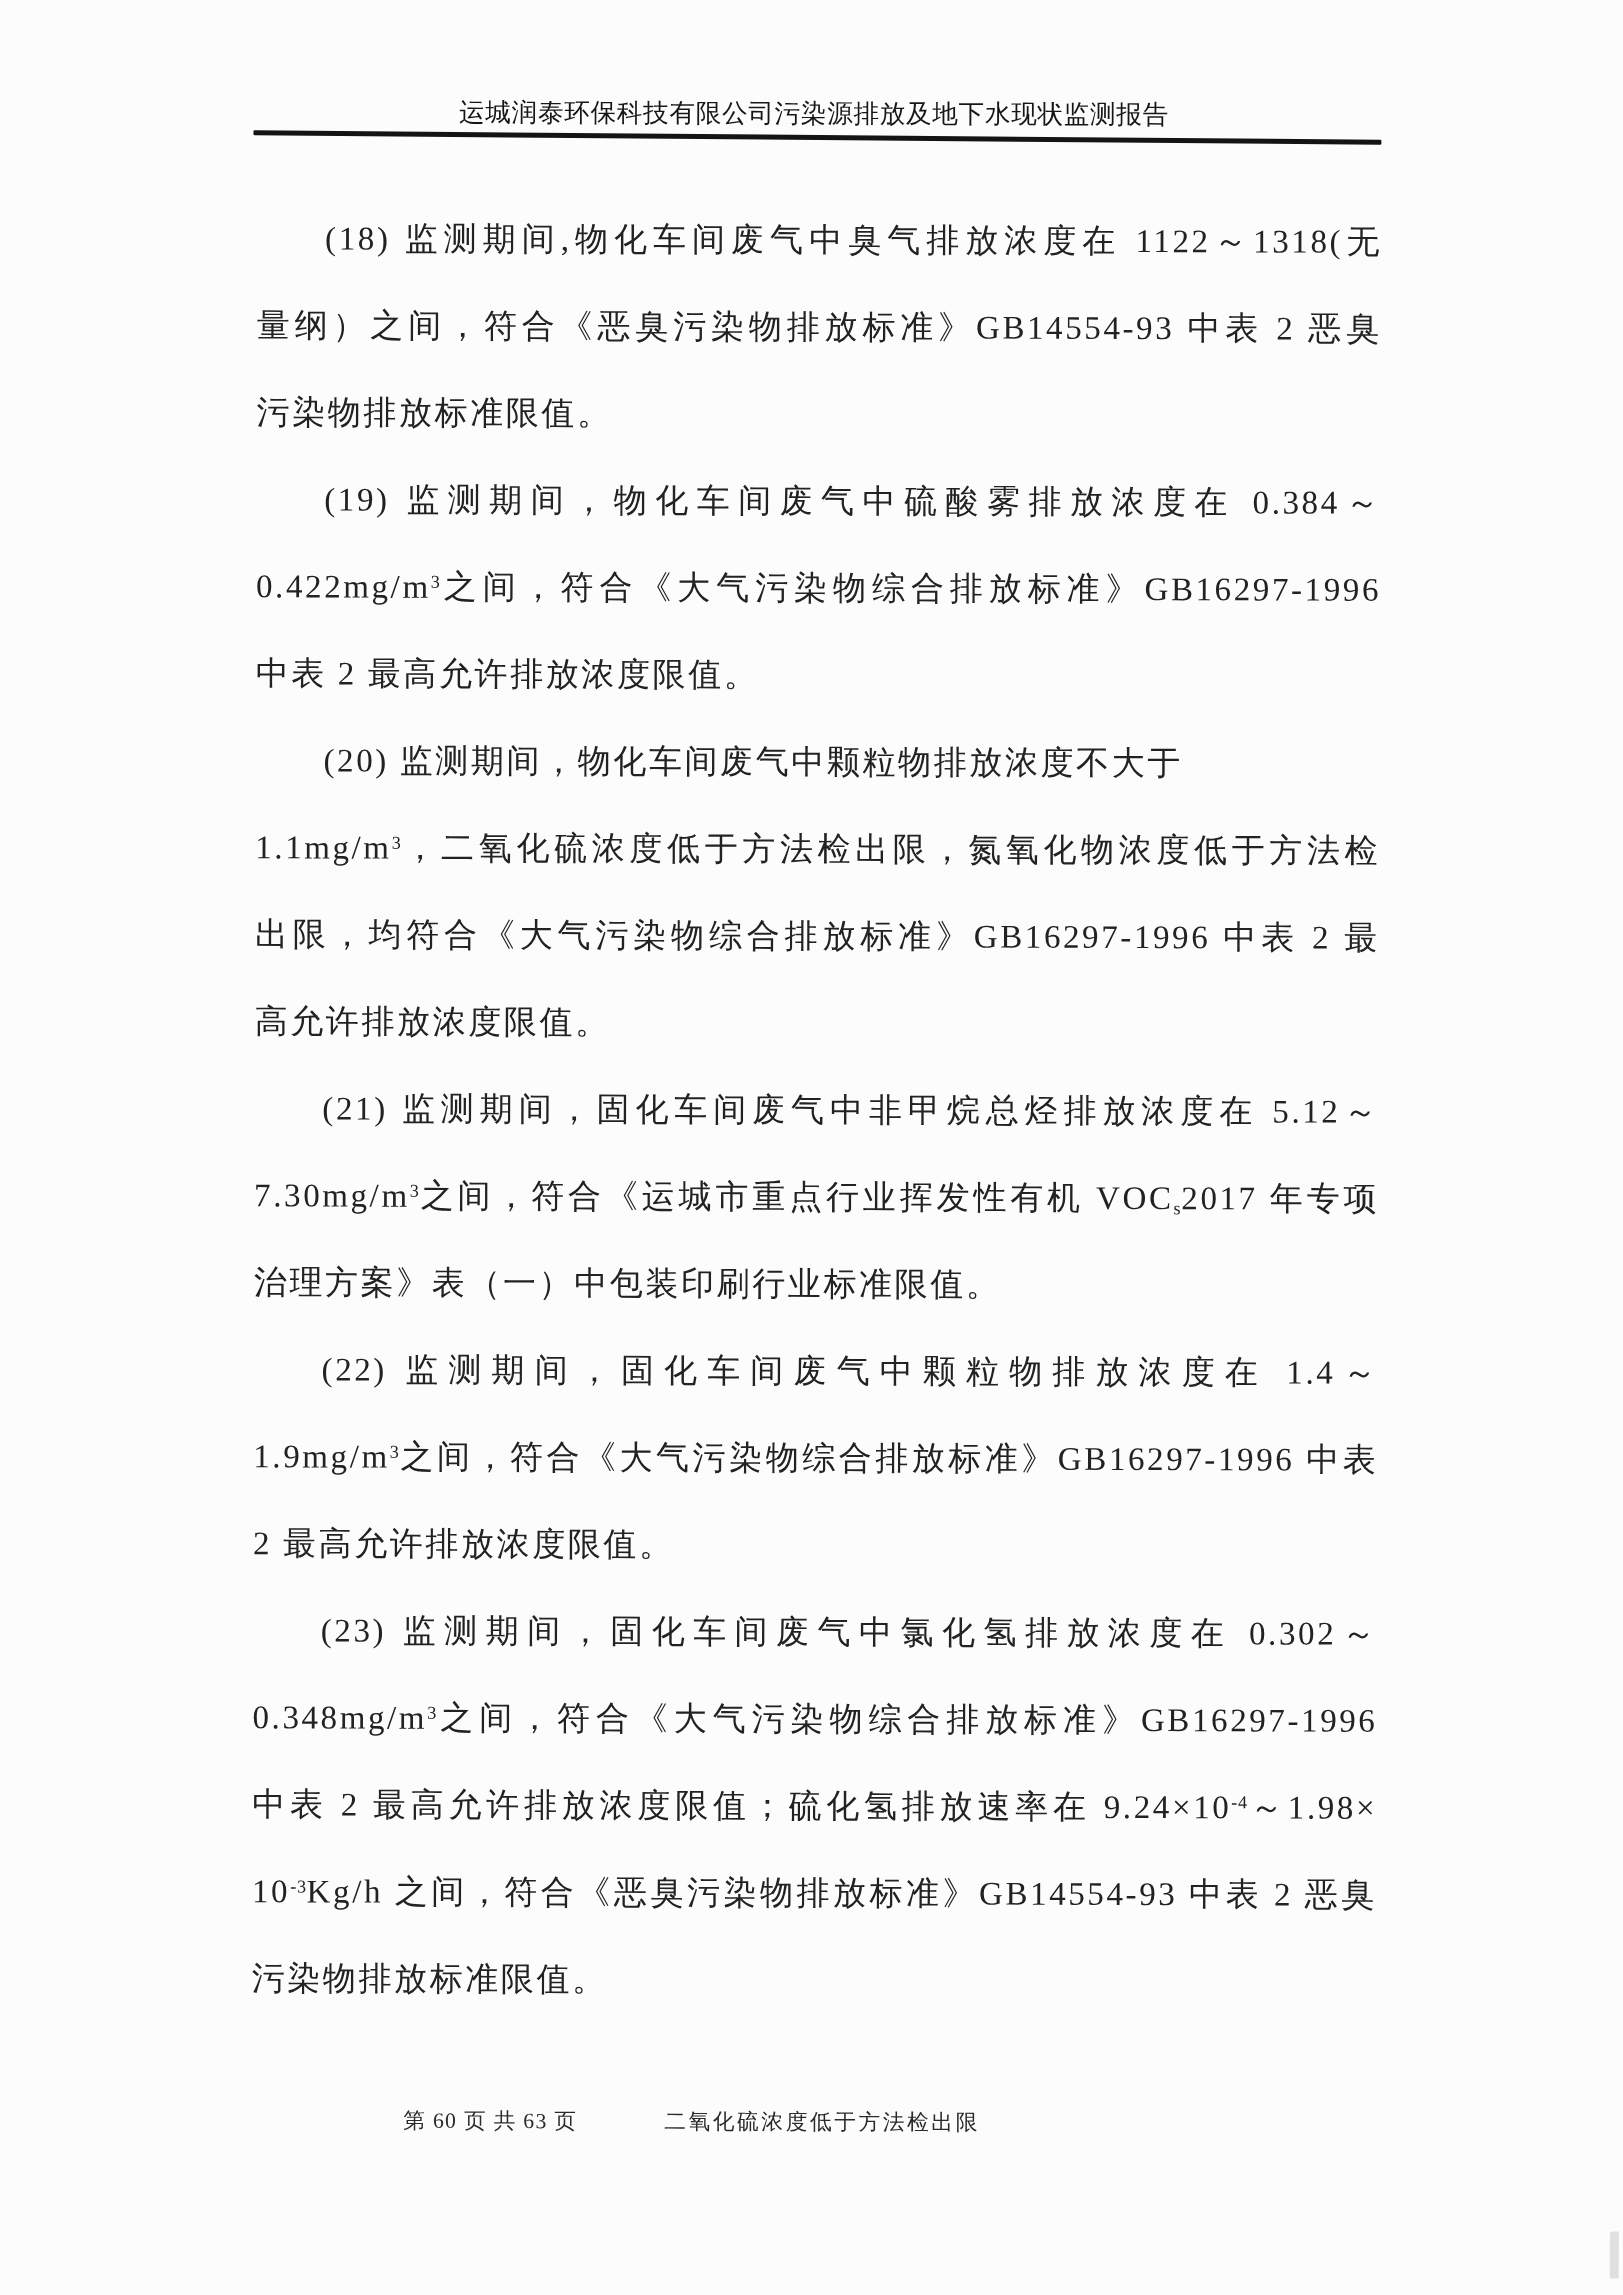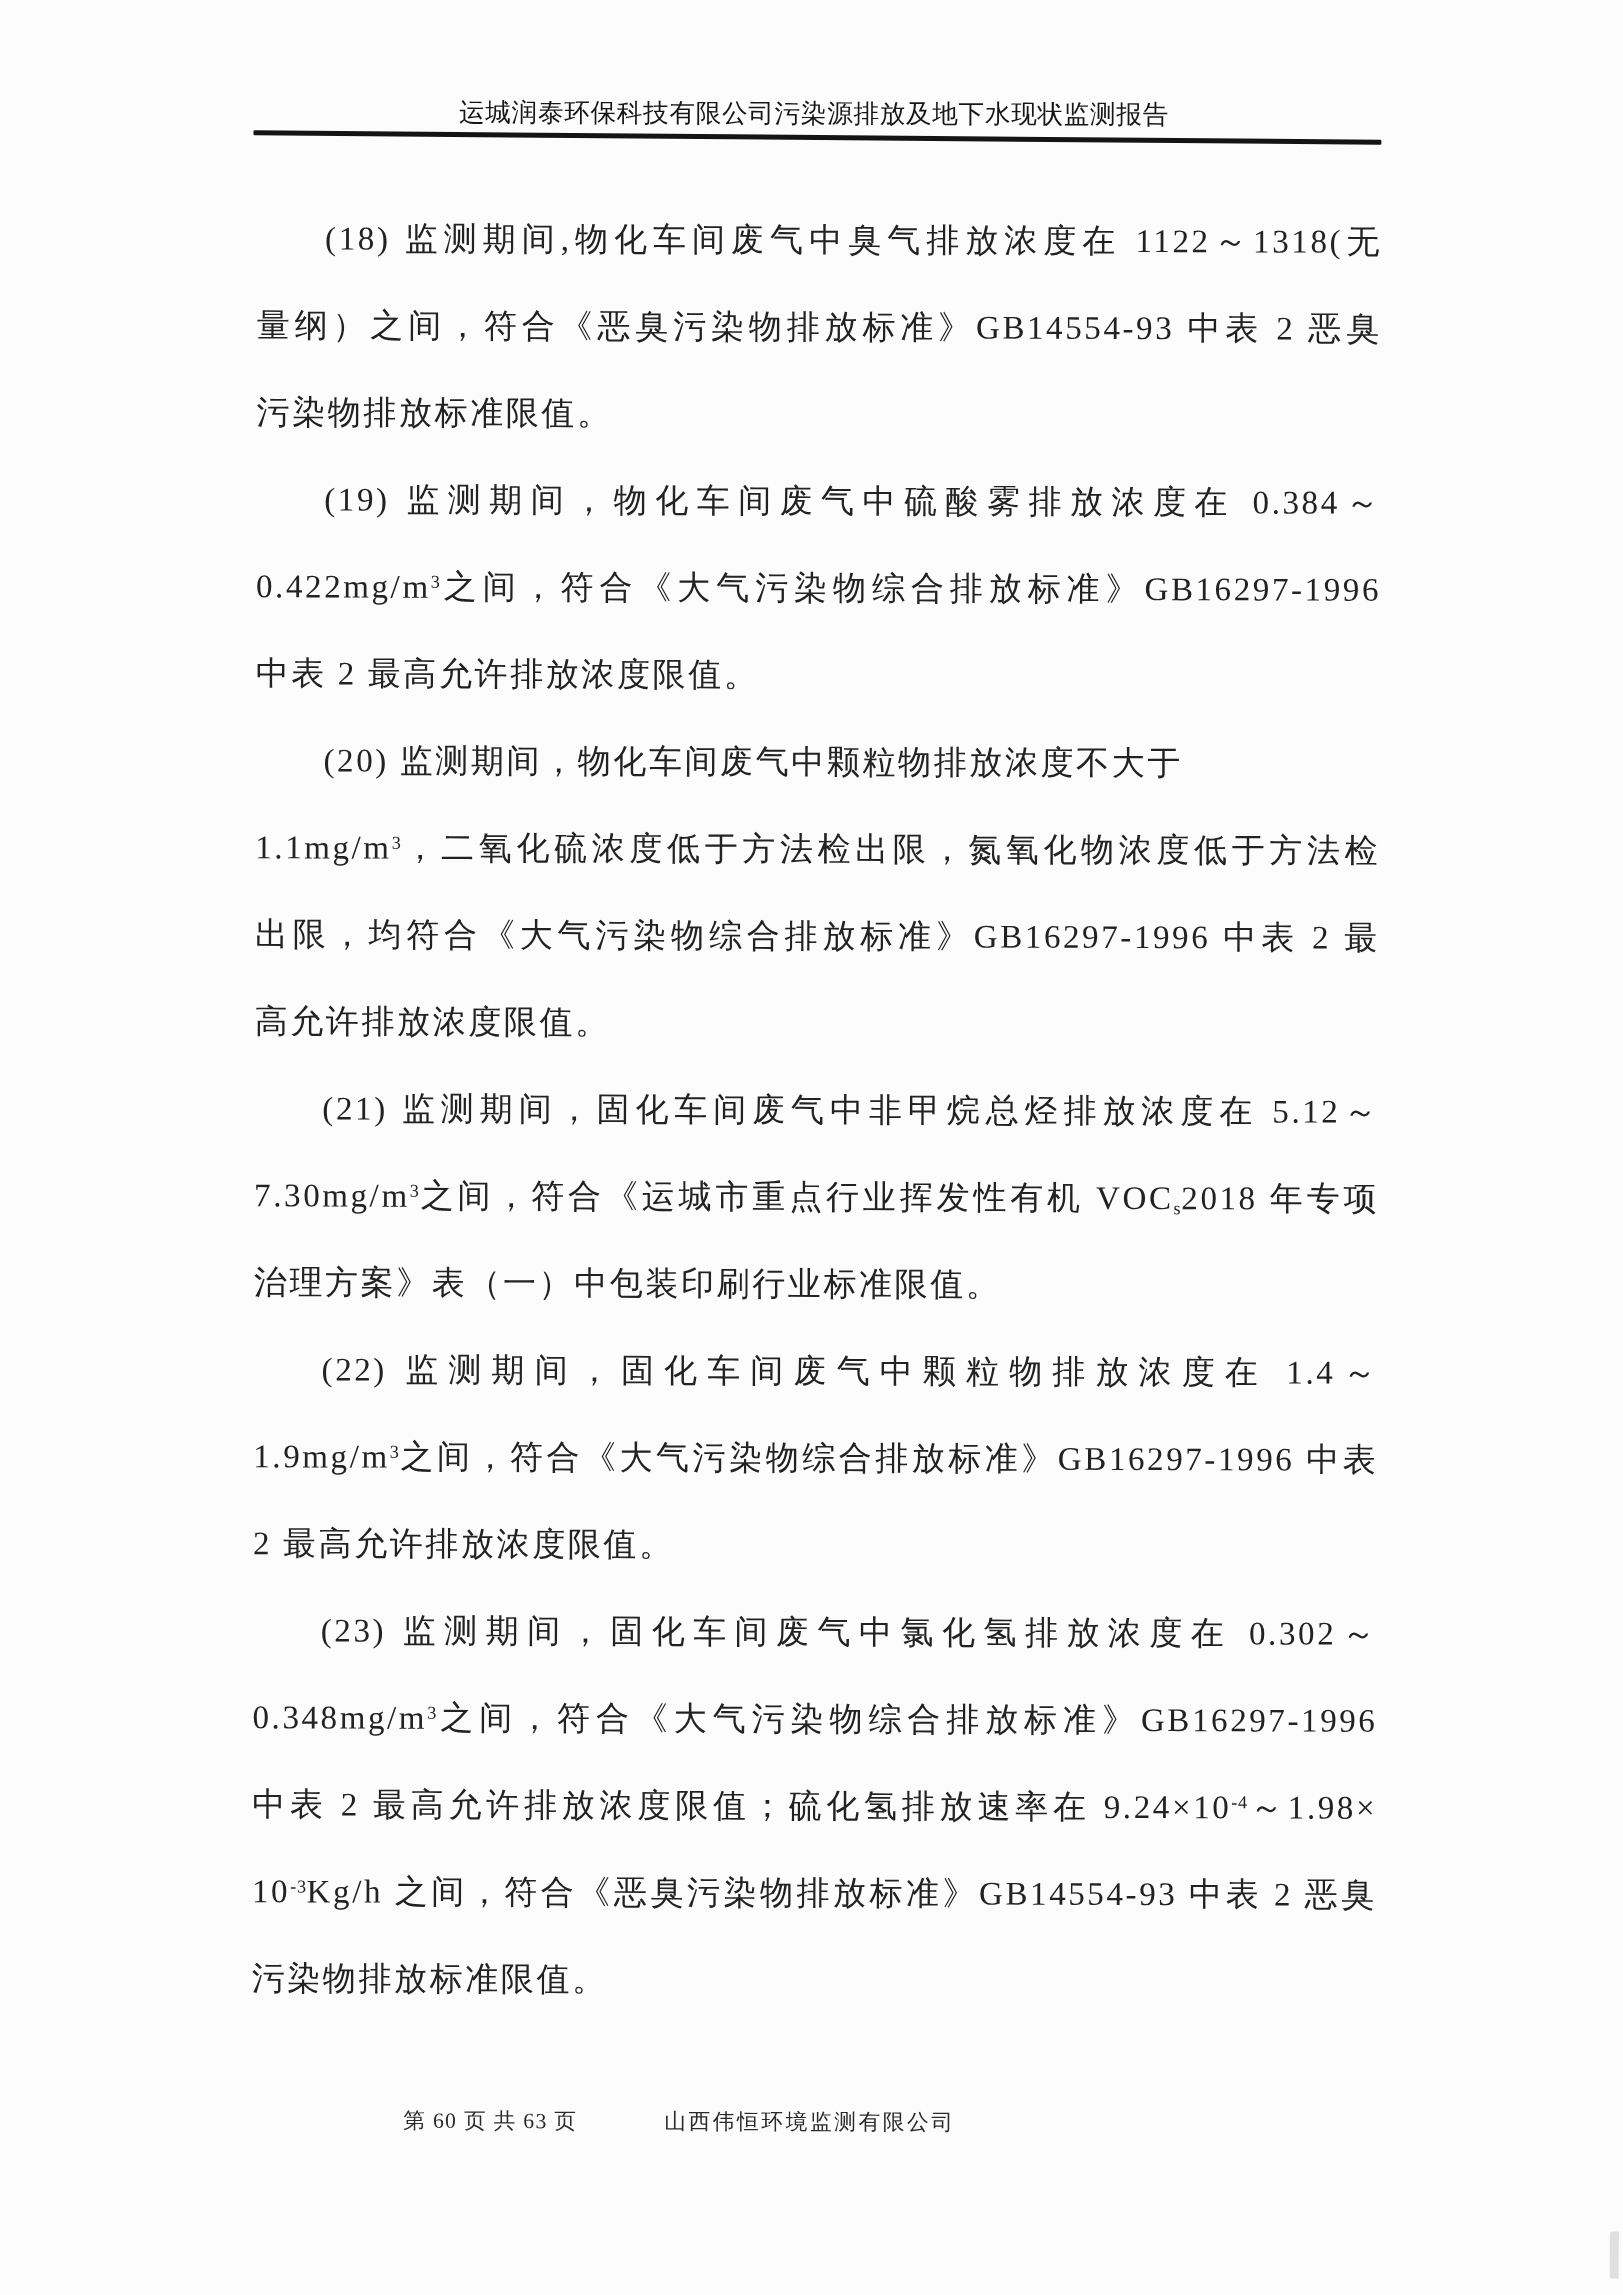--- a/index.html
+++ b/index.html
@@ -97,38 +97,38 @@
           <div class="line"><span>中表 2 最高允许排放浓度限值。</span></div>
         </div>
         <div>
           <div class="line first"><span>(20) 监测期间，物化车间废气中颗粒物排放浓度不大于</span></div>
           <div class="line fill"><span>1.1mg/m</span><span class="sup">3</span><span>，二氧化硫浓度低于方法检出限，氮氧化物浓度低于方法检</span></div>
           <div class="line fill"><span>出限，均符合《大气污染物综合排放标准》GB16297-1996 中表 2 最</span></div>
           <div class="line"><span>高允许排放浓度限值。</span></div>
         </div>
         <div>
           <div class="line first fill"><span>(21) 监测期间，固化车间废气中非甲烷总烃排放浓度在 5.12～</span></div>
-          <div class="line fill"><span>7.30mg/m</span><span class="sup">3</span><span>之间，符合《运城市重点行业挥发性有机 VOC</span><span class="sub">s</span><span>2018 年专项</span></div>
+          <div class="line fill"><span>7.30mg/m</span><span class="sup">3</span><span>之间，符合《运城市重点行业挥发性有机 VOC</span><span class="sub">s</span><span>2017 年专项</span></div>
           <div class="line"><span>治理方案》表（一）中包装印刷行业标准限值。</span></div>
         </div>
         <div>
           <div class="line first fill"><span>(22) 监测期间，固化车间废气中颗粒物排放浓度在 1.4～</span></div>
           <div class="line fill"><span>1.9mg/m</span><span class="sup">3</span><span>之间，符合《大气污染物综合排放标准》GB16297-1996 中表</span></div>
           <div class="line"><span>2 最高允许排放浓度限值。</span></div>
         </div>
         <div>
           <div class="line first fill"><span>(23) 监测期间，固化车间废气中氯化氢排放浓度在 0.302～</span></div>
           <div class="line fill"><span>0.348mg/m</span><span class="sup">3</span><span>之间，符合《大气污染物综合排放标准》GB16297-1996</span></div>
           <div class="line fill"><span>中表 2 最高允许排放浓度限值；硫化氢排放速率在 9.24×10</span><span class="sup">-4</span><span>～1.98×</span></div>
           <div class="line fill"><span>10</span><span class="sup">-3</span><span>Kg/h 之间，符合《恶臭污染物排放标准》GB14554-93 中表 2 恶臭</span></div>
           <div class="line"><span>污染物排放标准限值。</span></div>
         </div>
       </div>
 
     <div class="footer">
       <span class="page-info">第 60 页 共 63 页</span>
-      <span class="company">山西伟恒环境监测有限公司</span>
+      <span class="company">二氧化硫浓度低于方法检出限</span>
     </div>
 
     <div class="smudge-right"></div>
   </div>
 </div>
 
 
 </body></html>

